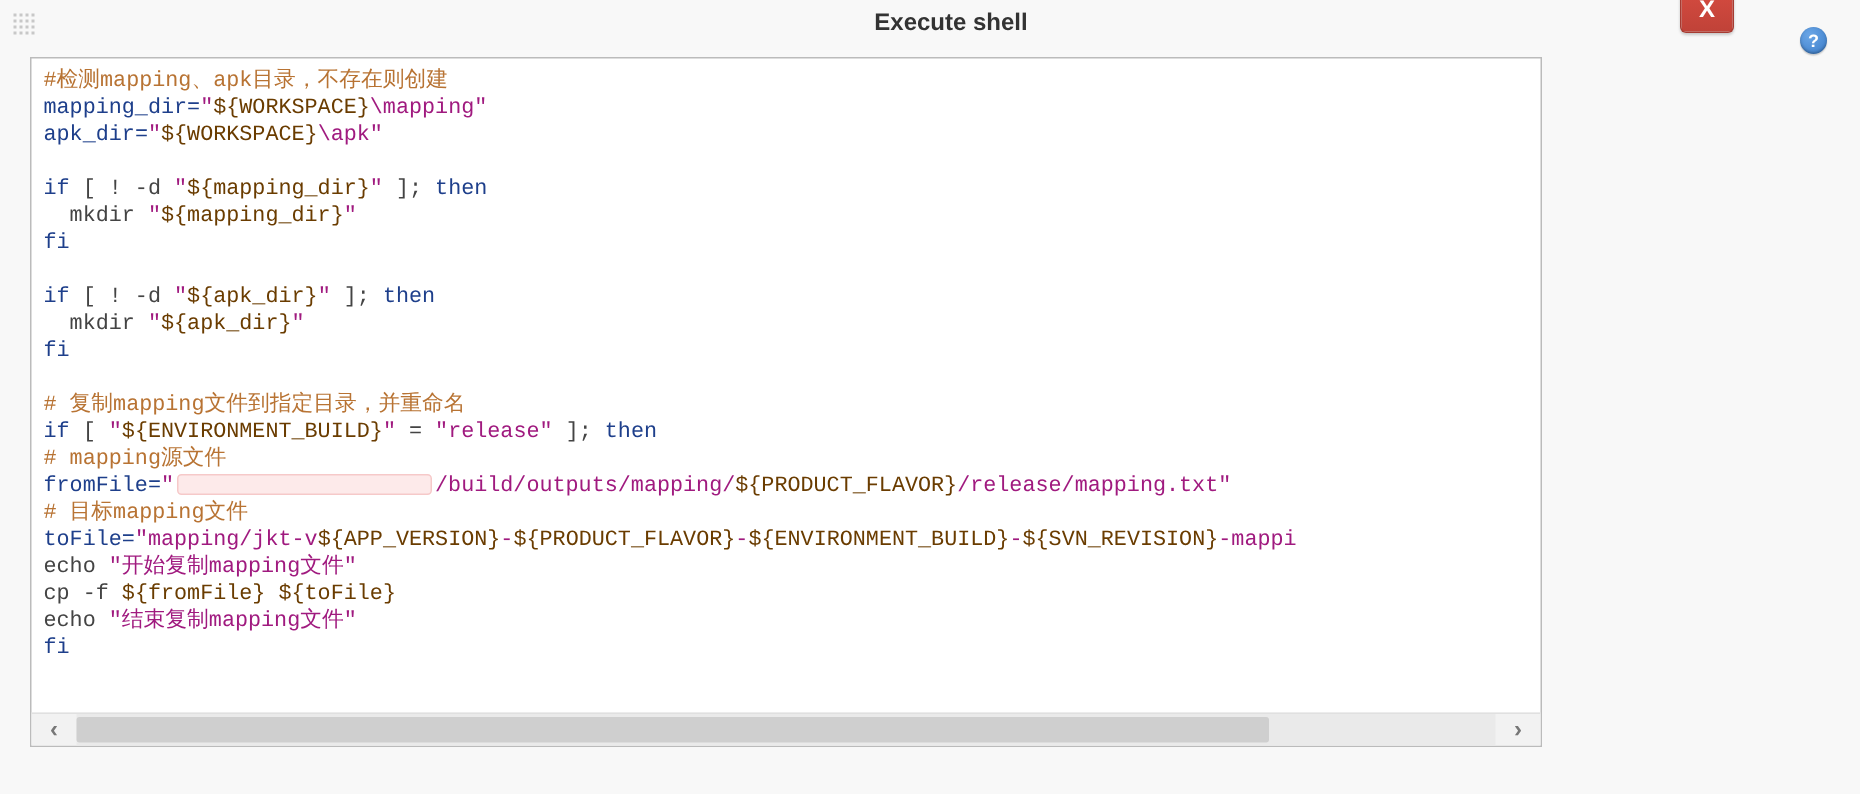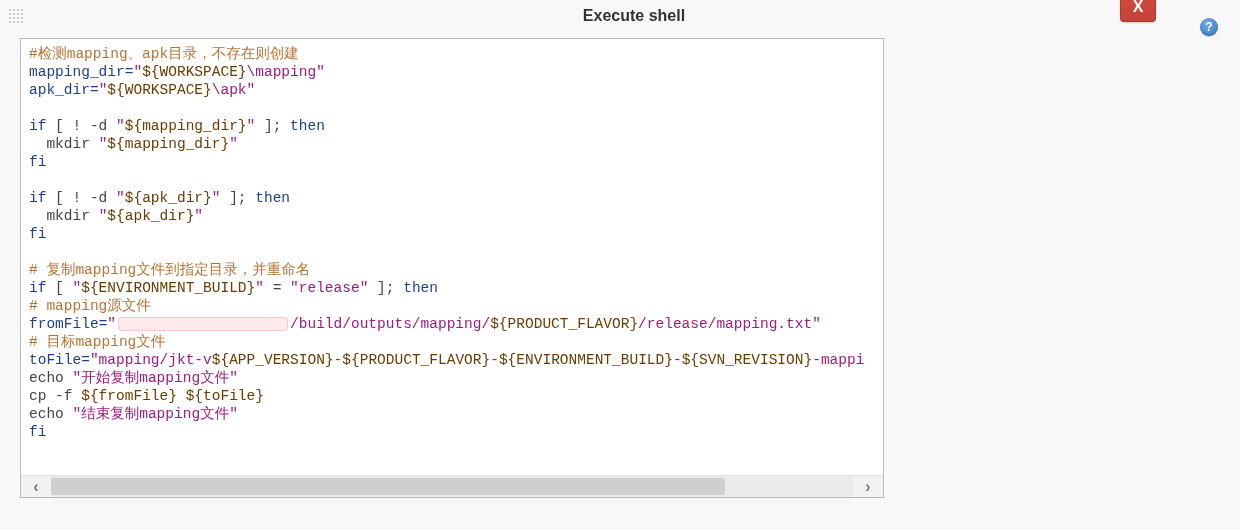--- a/index.html
+++ b/index.html
@@ -78,21 +78,21 @@
     padding: 0 26px 0 10px;
   }
   .row-label {
     width: 84px;
     padding-top: 6px;
     color: #222;
     font-size: 14px;
   }
   .editor-wrap {
     position: relative;
-    width: 864px;
+    width: 1008px;
     background: #fff;
     border: 1px solid #bbb;
   }
   .editor {
     font-family: "Courier New", Courier, monospace;
     font-size: 14.5px;
     line-height: 18px;
     white-space: pre;
     overflow: auto;
     padding: 6px 8px;

